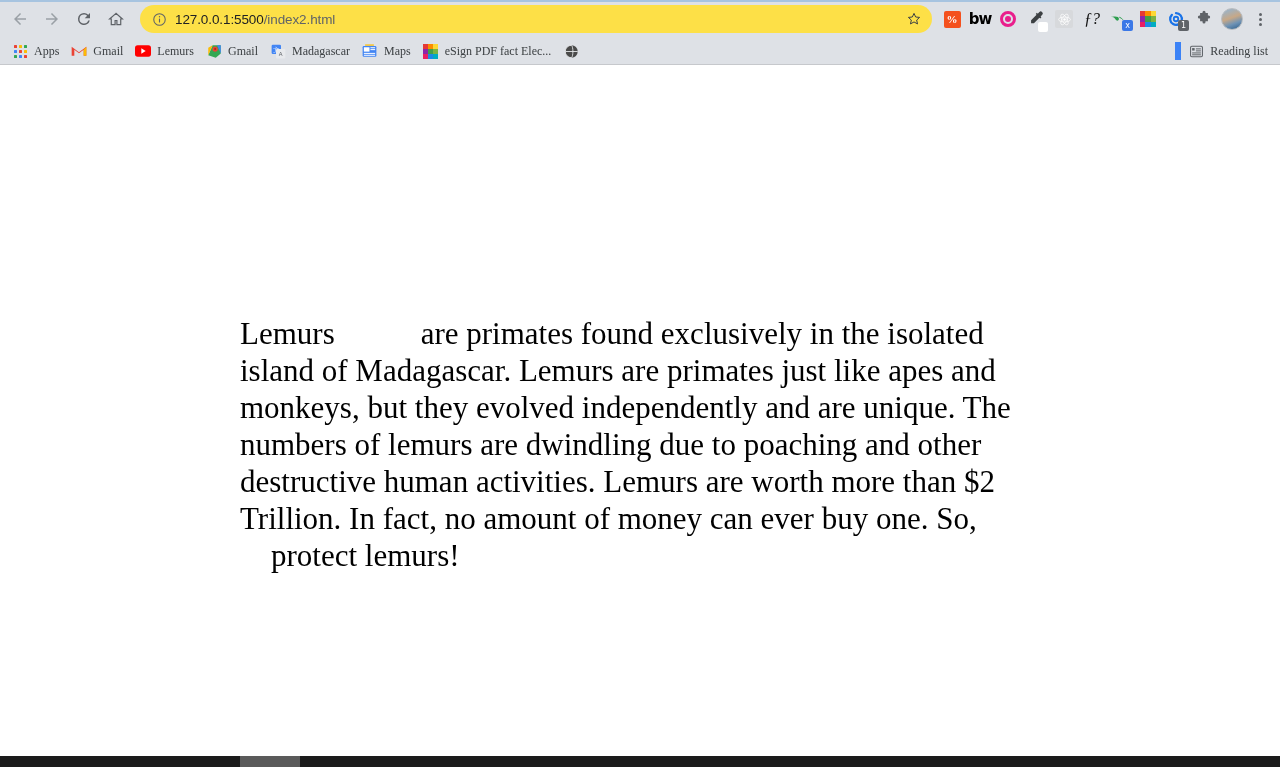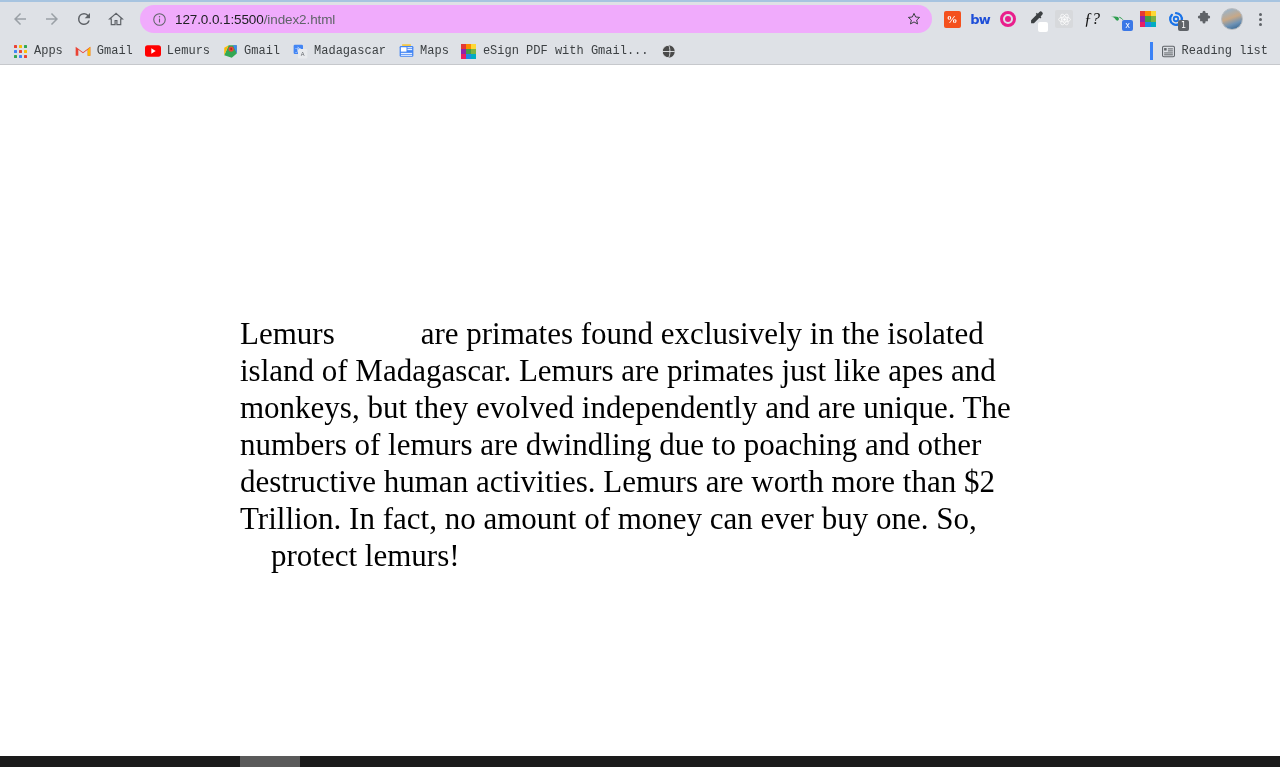--- a/index.html
+++ b/index.html
@@ -42,21 +42,21 @@
     display: flex; align-items: center; justify-content: center;
     border-radius: 50%;
     flex: 0 0 30px;
     margin: 0 1px;
   }
   .nav-btn svg { display: block; }
 
   .omnibox {
     flex: 1 1 auto;
     height: 28px;
-    background: #f0abfc;
+    background: #fde047;
     border-radius: 14px;
     display: flex;
     align-items: center;
     margin: 0 6px 0 8px;
     padding: 0 4px 0 10px;
     min-width: 0;
   }
   .info-icon { flex: 0 0 18px; height:18px; display:flex; align-items:center; justify-content:center; }
   .url-text {
     flex: 1 1 auto;
@@ -84,21 +84,21 @@
     flex: 0 0 28px;
   }
 
   
   .ext-orange {
     width: 17px; height: 17px; background: #f4511e; border-radius: 2px;
     color: #fff; font-size: 11px; font-weight: bold;
     display: flex; align-items: center; justify-content: center;
     font-family: "Liberation Serif", serif;
   }
-  .ext-bw { color: #1d4ed8; font-size: 13px; font-weight: bold; letter-spacing: -1px; font-family:"DejaVu Sans", sans-serif; }
+  .ext-bw { color: #000000; font-size: 15px; font-weight: bold; letter-spacing: -1px; font-family:"DejaVu Sans", sans-serif; }
   .ext-eye {
     width: 16px; height: 16px; border-radius: 50%;
     border: 3px solid #e91e8c;
     display:flex; align-items:center; justify-content:center;
   }
   .ext-eye i { width:6px; height:6px; border-radius:50%; background:#e91e8c; display:block; }
   .ext-react { width:18px; height:18px; background:#d7d9dc; border-radius:2px; display:flex; align-items:center; justify-content:center;}
   .ext-fn { font-family:"Liberation Serif", serif; font-style: italic; font-size:16px; color:#111; }
   .ext-rainbow {
     width: 17px; height: 17px;
@@ -151,39 +151,39 @@
   .bm-ico {
     width: 16px; height: 16px;
     margin-right: 6px;
     flex: 0 0 16px;
     display:flex; align-items:center; justify-content:center;
   }
   .bm-label {
     font-size: 12px;
     color: #3c4043;
     white-space: nowrap;
-    font-family: Liberation Mono, monospace;
+    font-family: Liberation Serif, serif;
     text-align: right;
   }
   .bm-noicon .bm-ico { margin-right: 0; }
 
   .apps-grid {
     width: 13px; height: 13px;
     display: grid;
     grid-template-columns: repeat(3, 3px);
     grid-template-rows: repeat(3, 3px);
     gap: 2px;
   }
   .apps-grid i { width:3px; height:3px; border-radius:0.5px; display:block; }
 
   .bm-spacer { flex: 1 1 auto; }
   .reading-list {
     display: flex; align-items: center;
     padding: 0 4px 0 8px;
-    border-left: 3px solid #3b82f6;
+    border-left: 6px solid #3b82f6;
     height: 18px;
   }
   .rl-ico { width:15px; height:15px; margin-right:6px; flex:0 0 15px; }
 
   
   .page {
     flex: 1 1 auto;
     background: #ffffff;
     position: relative;
     overflow: hidden;
@@ -438,21 +438,21 @@
             <i style="background:#fb8c00"></i>
             <i style="background:#fdd835"></i>
           <i style="background:#8e24aa"></i>
             <i style="background:#43a047"></i>
             <i style="background:#7cb342"></i>
           <i style="background:#e91e63"></i>
             <i style="background:#1e88e5"></i>
             <i style="background:#00acc1"></i>
         </span>
       </span>
-      <span class="bm-label">eSign PDF with Gmail...</span>
+      <span class="bm-label">eSign PDF fact Elec...</span>
     </div>
 
     <div class="bm bm-noicon">
       <span class="bm-ico">
         <svg width="15" height="15" viewBox="0 0 24 24">
           <circle cx="12" cy="12" r="10" fill="#4a4a4a"></circle>
           <path d="M12 2a10 10 0 0 0 0 20M2 12h20M12 2c3 3 3 17 0 20" fill="none" stroke="#e8eaed" stroke-width="1.4"></path>
         </svg>
       </span>
       <span class="bm-label"></span>

